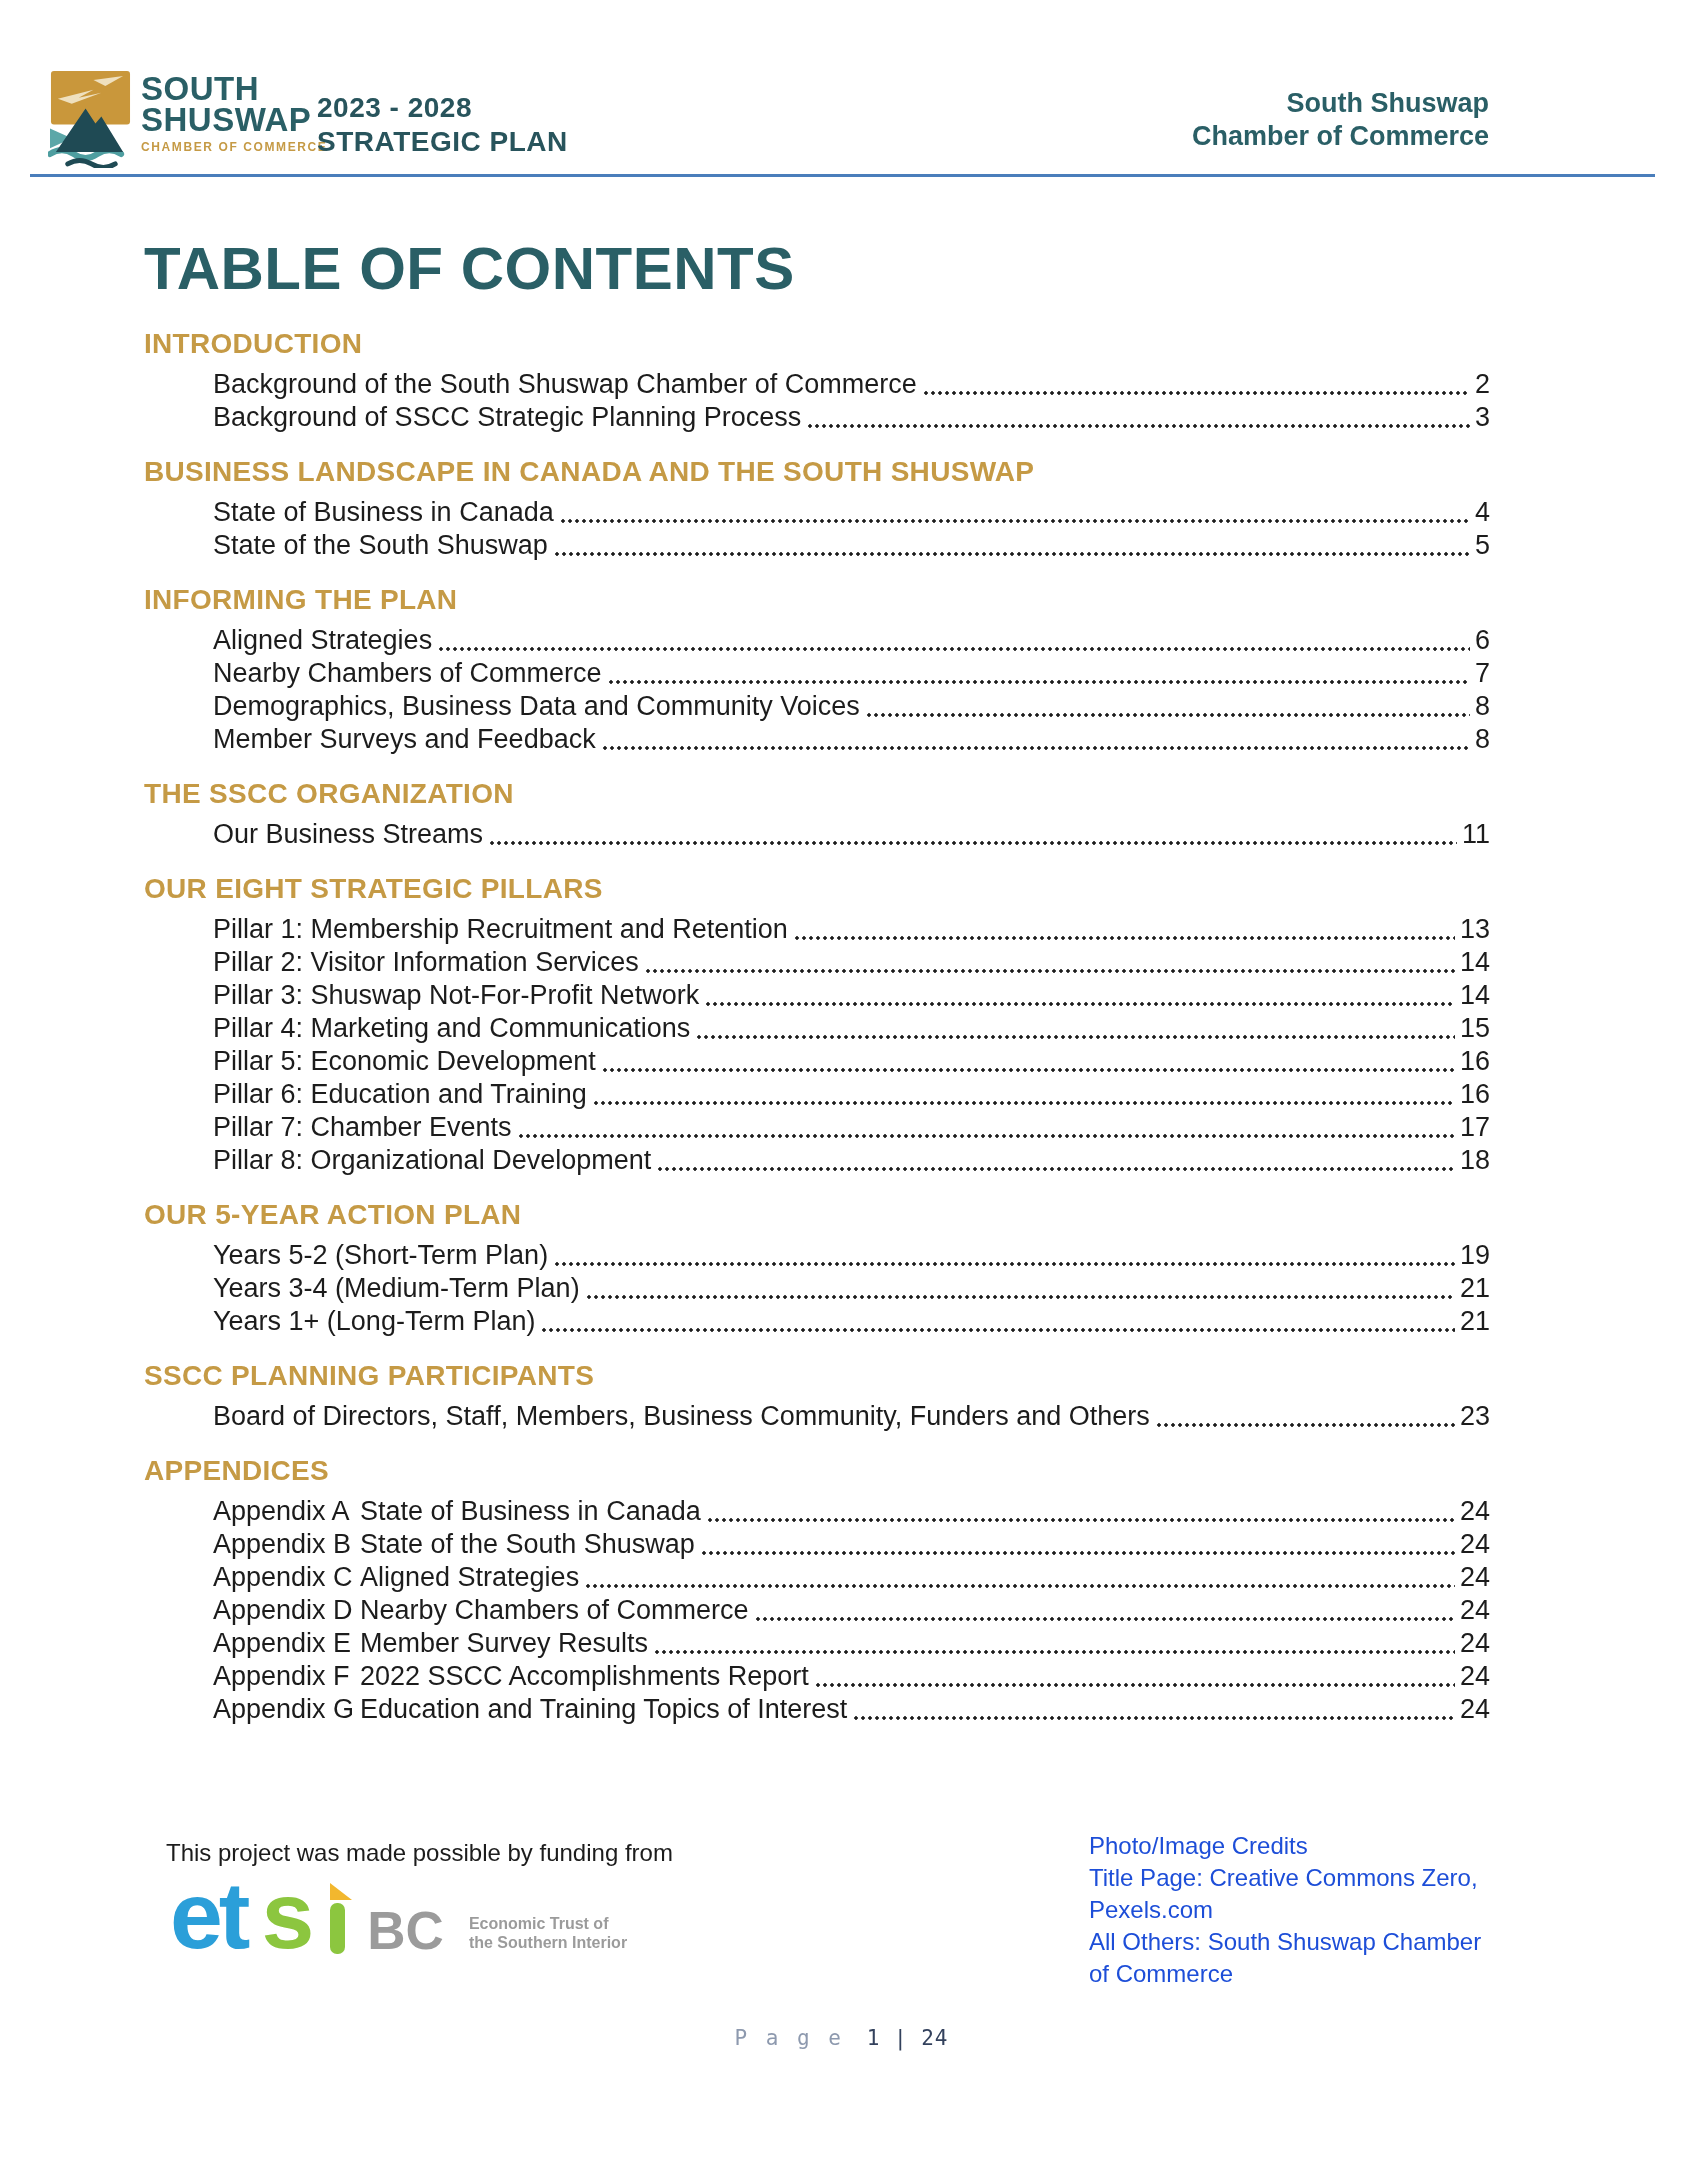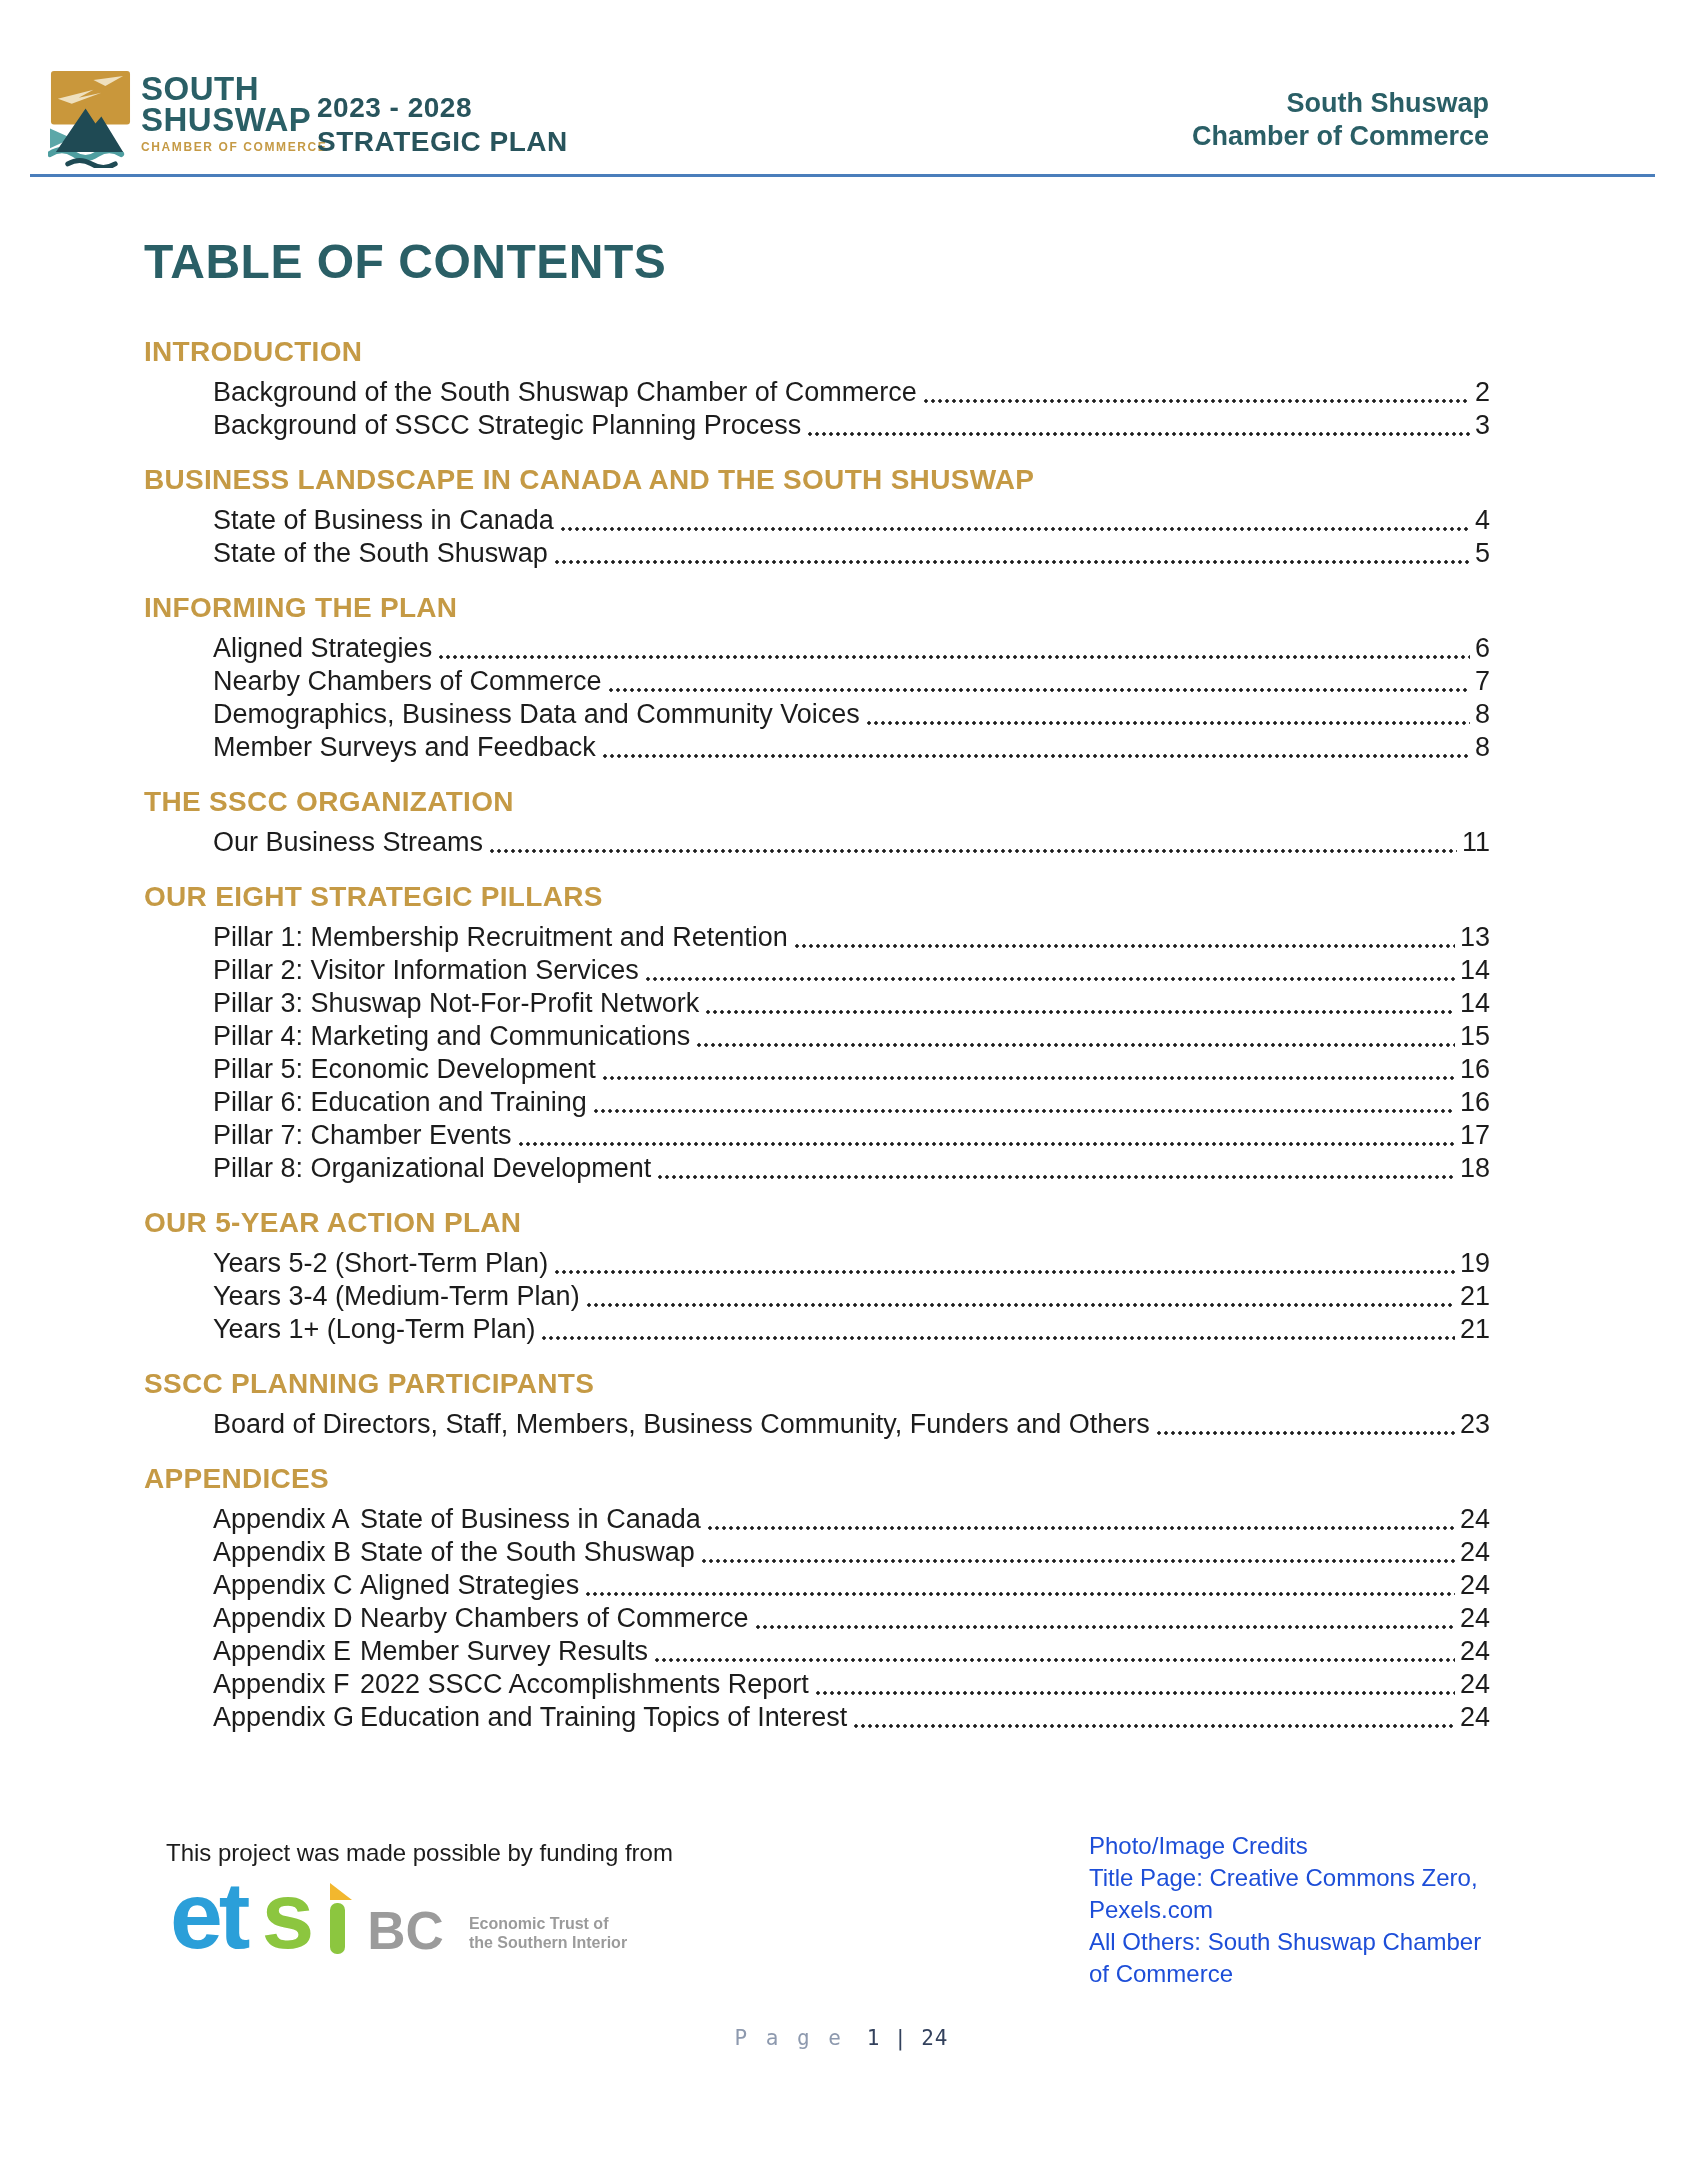--- a/index.html
+++ b/index.html
@@ -14,29 +14,29 @@
   .logo-text { position:absolute; left:141px; top:73px; }
   .logo-name { font-size:33px; font-weight:700; color:#2A5F66; line-height:31px; letter-spacing:0.5px; }
   .logo-tag  { font-size:12px; font-weight:700; color:#C59A45; letter-spacing:1.6px; margin-top:5px; }
   .plan-block { position:absolute; left:317px; top:91px; }
   .plan-years, .plan-title { font-size:28px; font-weight:700; color:#28545C; line-height:34px; letter-spacing:0.5px; }
   .org-block { position:absolute; right:194px; top:87px; text-align:right; }
   .org-line { font-size:27px; font-weight:700; color:#2A5F66; line-height:33px; }
   .header-rule { position:absolute; left:30px; right:28px; top:174px; height:3px; background:#4A7EBB; }
 
   
-  .page-title { position:absolute; left:144px; top:234px; font-size:48px; font-weight:700; color:#2A5F66; letter-spacing:0.5px; }
+  .page-title { position:absolute; left:144px; top:234px; font-size:60px; font-weight:700; color:#2A5F66; letter-spacing:0.5px; }
 
   
   .toc { position:absolute; left:144px; top:323px; width:1346px; }
   .toc-section-heading {
     font-size:28px; font-weight:700; color:#C59A45; letter-spacing:0.3px;
     line-height:34px; margin:21px 0 7px 0;
   }
-  .toc-section:first-child .toc-section-heading { margin-top:12px; }
+  .toc-section:first-child .toc-section-heading { margin-top:4px; }
   .toc-entry {
     display:flex; align-items:baseline; margin-left:69px;
     font-size:27px; line-height:33px; color:#1c1c1c; font-weight:400;
   }
   .toc-entry-prefix { flex:none; width:147px; }
   .toc-entry-label { flex:none; white-space:nowrap; }
   .dot-leader {
     flex:1 1 auto; align-self:stretch; margin:0 5px 0 7px; min-width:20px;
     background-image: radial-gradient(circle at 2px 2px, #1c1c1c 1.5px, transparent 1.9px);
     background-size:7px 4px; background-repeat:repeat-x; background-position:left bottom 6px;

